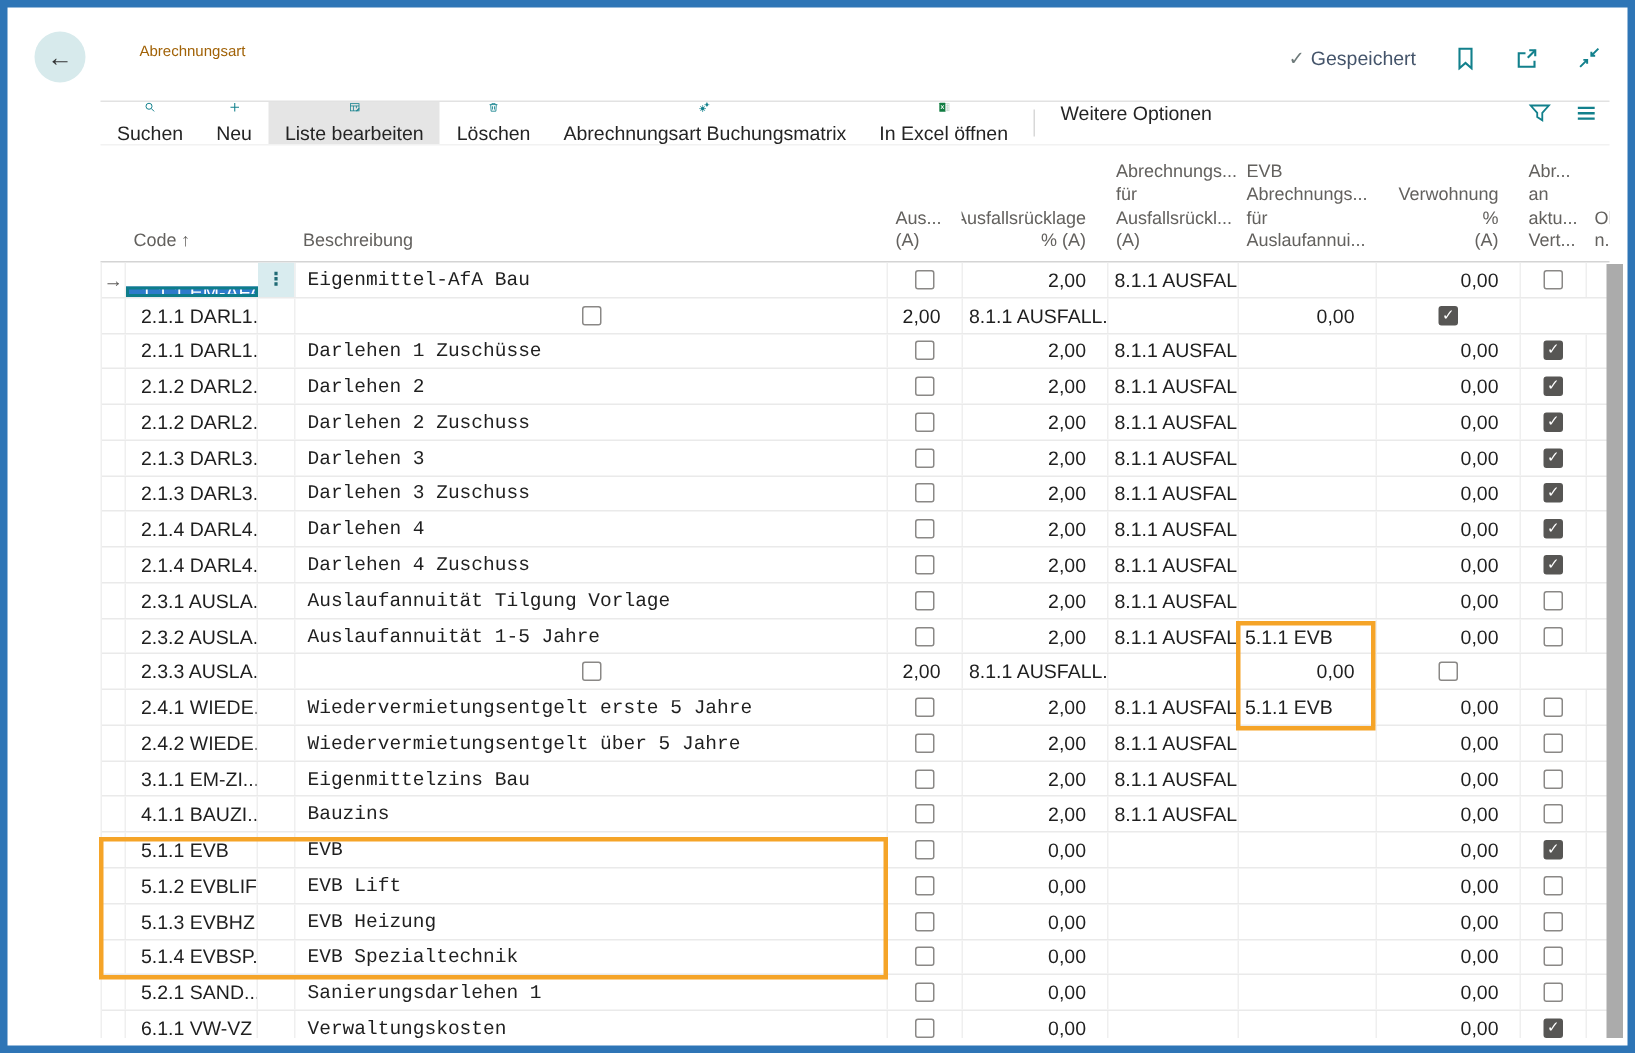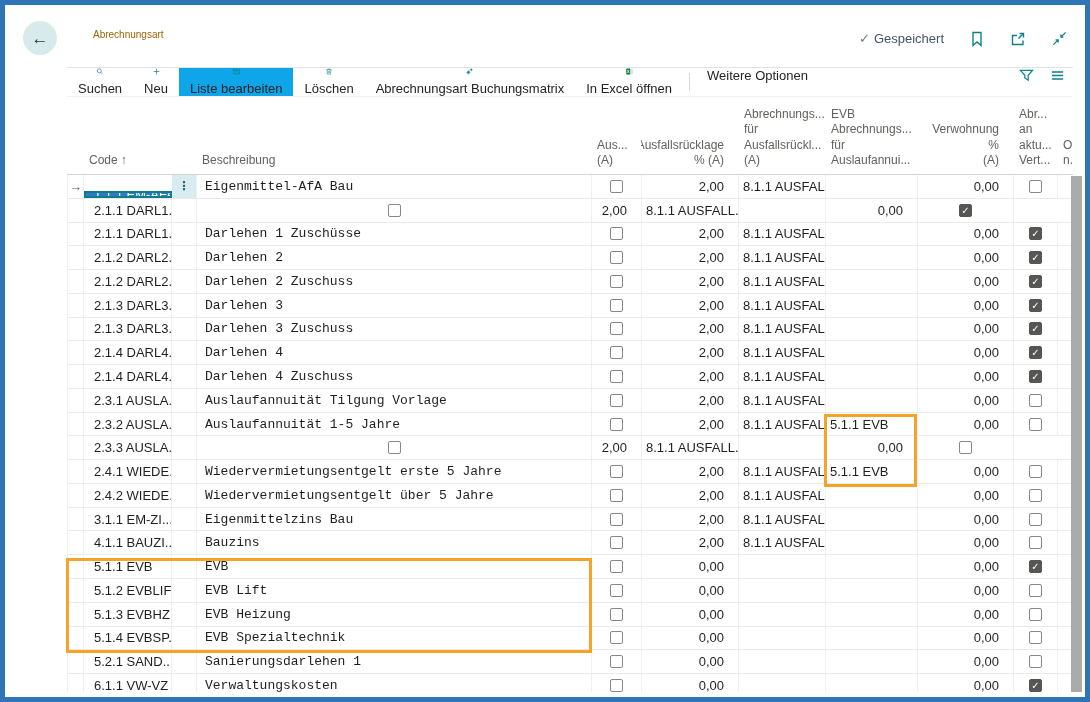--- a/index.html
+++ b/index.html
@@ -17,21 +17,21 @@
   .topbar-right { position:absolute; right:13px; top:0; height:57px; display:flex; align-items:center; gap:26px; }
   .saved { display:flex; align-items:center; gap:4px; font-size:13px; color:#44546A; }
   .saved-check { color:#6E7A7A; font-size:13px; }
   .tb-icon { display:flex; align-items:center; cursor:pointer; }
 
   
   .toolbar { position:absolute; left:62px; top:62px; right:12px; height:30px;
     border-top:1px solid #E2E2E2; border-bottom:1px solid #F2F2F2;
     display:flex; align-items:stretch; font-size:13px; color:#242424; }
   .tb-item { display:flex; align-items:center; gap:6px; padding:0 11px; cursor:pointer; white-space:nowrap;flex-direction:column; }
-  .tb-item.active { background:#0ea5e9; }
+  .tb-item.active { background:#e5e5e5; }
   .tb-sep { width:1px; background:#D8D8D8; margin:5px 6px; }
   .tb-spacer { flex:1; }
   .tb-item.icon-only { padding:0 8px; }
 
   
   .thead, .row { display:grid;
     grid-template-columns:16px 88px 25px 395px 50px 97px 87px 92px 96px 44px 1fr; }
   .thead { position:absolute; left:62px; top:93px; right:12px; height:77px;
     border-bottom:1px solid #D4D4D4; font-size:12px; color:#63615E; }
   .thead .hc { display:flex; align-items:flex-end; padding:0 4px 5px 6px;

